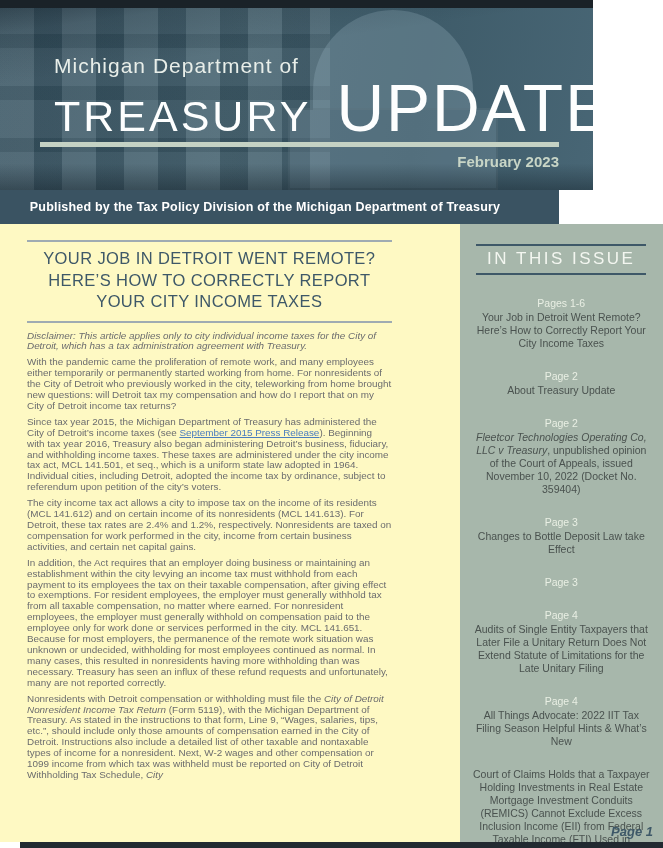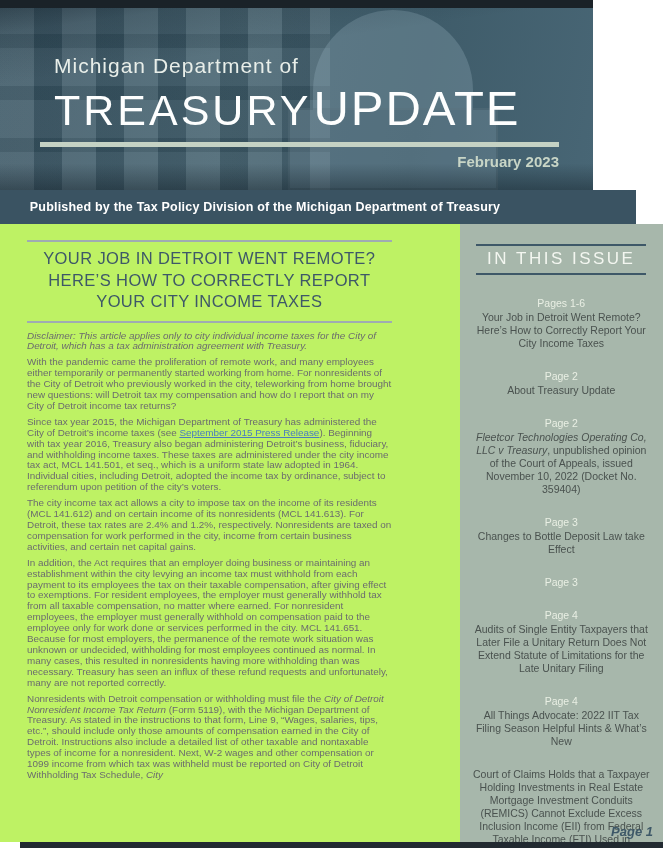--- a/index.html
+++ b/index.html
@@ -19,30 +19,30 @@
   .photo-dome-cap{position:absolute;right:120px;top:10px;width:160px;height:100px;
     border-radius:80px 80px 0 0;background:rgba(150,175,190,0.30);}
   .photo-dome-drum{position:absolute;right:95px;top:108px;width:210px;height:82px;
     background:rgba(135,160,175,0.28);
     box-shadow:inset 0 0 0 2px rgba(20,40,50,0.15);}
   .top-strip{position:absolute;left:0;top:0;width:663px;height:8px;background:#1a2228;}
   .brand{position:absolute;left:54px;top:54px;color:#fff;}
   .kicker{font-size:21px;letter-spacing:1px;color:#e8eee9;line-height:24px;}
   .brand-row{display:flex;align-items:baseline;}
   .wordmark-treasury{font-size:43px;letter-spacing:3px;color:#fdfefe;line-height:46px;}
-  .wordmark-update{font-size:49px;letter-spacing:2px;color:#fdfefe;line-height:60px;margin-left:2px;}
+  .wordmark-update{font-size:66px;letter-spacing:2px;color:#fdfefe;line-height:60px;margin-left:25px;}
   .mast-divider{position:absolute;left:40px;right:34px;top:142px;height:5px;background:#c5d2c4;}
   .mast-date{position:absolute;right:34px;top:153px;font-size:15px;font-weight:bold;color:#c8d5c6;}
 
   
-  .banner{width:636px;height:34px;background:#3a5362;display:flex;align-items:center;}
+  .banner{width:559px;height:34px;background:#3a5362;display:flex;align-items:center;}
   .banner-text{width:530px;text-align:center;color:#ffffff;font-weight:bold;font-size:12.5px;letter-spacing:0.2px;}
 
   
-  .content{position:relative;display:flex;width:663px;height:618px;background:#bef264;overflow:hidden;gap:47px;}
+  .content{position:relative;display:flex;width:663px;height:618px;background:#fef9c3;overflow:hidden;gap:47px;}
   .article{width:405px;margin-left:27px;overflow:hidden;}
   .title-rule{height:2px;background:#9fabb2;border:none;margin:0;}
   .title-rule.top{margin-top:16px;}
   .article h1{font-size:16.5px;font-weight:normal;color:#3e5868;text-align:center;
     line-height:21.5px;letter-spacing:0.4px;margin:6px 6px 8px 6px;}
   .article p{font-size:9.9px;line-height:10.9px;color:#6b6c6e;margin:5px 0;text-align:left;}
   .article p.disclaimer{font-style:italic;margin-top:8px;}
   .article .link{color:#4a7dbf;text-decoration:underline;cursor:pointer;}
   .continued{font-size:10px;font-style:italic;color:#6b6c6e;text-align:right;padding-right:46px;margin-top:7px;}
 

